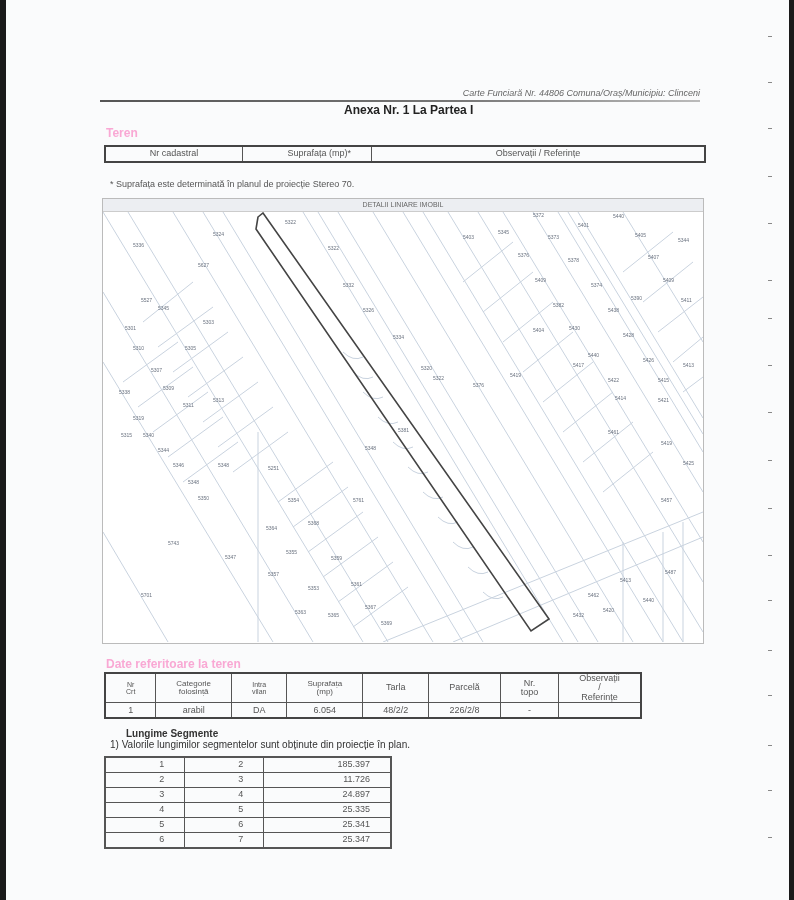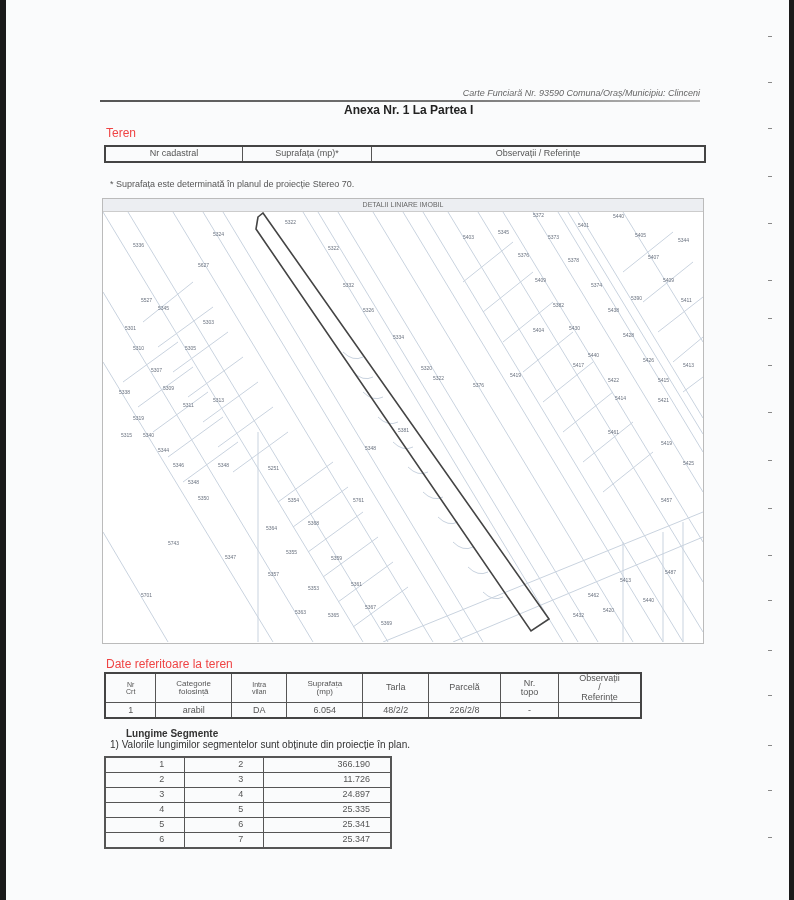--- a/index.html
+++ b/index.html
@@ -20,21 +20,21 @@
     position: absolute; left: 100px; top: 100px; width: 600px; height: 2px;
     background: linear-gradient(to right, #555 0%, #777 60%, #bbb 100%);
   }
   .cf-title {
     position: absolute; right: 94px; top: 88px; font-size: 9px; font-style: italic; color: #666;
   }
   .anexa {
     position: absolute; left: 304px; top: 103px; font-size: 12px; font-weight: bold; color: #222; margin-left: 40px;
   }
   .section-title {
-    position: absolute; font-size: 12px; font-weight: normal; color: #ef4444;
+    position: absolute; font-size: 12px; font-weight: bold; color: #f9a8d4;
   }
   table { border-collapse: collapse; position: absolute; }
   td, th { border: 1px solid #555; font-weight: normal; padding: 0 20px; color: #555; font-size: 9px; line-height: 1.05; }
   .teren-table { left: 104px; top: 145px; width: 602px; border: 2px solid #444; }
   .teren-table td { height: 14px; text-align: center; }
   .note { position: absolute; left: 110px; top: 179px; font-size: 9px; color: #555; }
   .map-wrap {
     position: absolute; left: 102px; top: 198px; width: 600px; height: 444px;
     border: 1px solid #bbb; background: #fff;
   }
@@ -69,30 +69,30 @@
   <div class="edge-tick" style="top:508px"></div>
   <div class="edge-tick" style="top:555px"></div>
   <div class="edge-tick" style="top:600px"></div>
   <div class="edge-tick" style="top:650px"></div>
   <div class="edge-tick" style="top:695px"></div>
   <div class="edge-tick" style="top:745px"></div>
   <div class="edge-tick" style="top:790px"></div>
   <div class="edge-tick" style="top:837px"></div>
 </div>
 
-<div class="cf-title">Carte Funciară Nr. 93590 Comuna/Oraș/Municipiu: Clinceni</div>
+<div class="cf-title">Carte Funciară Nr. 44806 Comuna/Oraș/Municipiu: Clinceni</div>
 <div class="header-line"></div>
 <div class="anexa">Anexa Nr. 1 La Partea I</div>
 
 <div class="section-title" style="left:106px; top:126px;">Teren</div>
 <table class="teren-table">
   <tbody>
       <tr>
     <td style="width:96px">Nr cadastral</td>
-    <td style="width:88px; text-align:center">Suprafața (mp)*</td>
+    <td style="width:88px; text-align:right">Suprafața (mp)*</td>
     <td>Observații / Referințe</td>
   </tr>
 </tbody>
   </table>
 <div class="note">* Suprafața este determinată în planul de proiecție Stereo 70.</div>
 
 <div class="map-wrap">
   <div class="map-header">DETALII LINIARE IMOBIL</div>
   <svg class="map-svg" id="map-svg" width="600" height="430" viewBox="0 0 600 430">
     <g stroke="#c9d3df" stroke-width="1" fill="none">
@@ -278,21 +278,21 @@
 </tbody>
   </table>
 
 <div class="seg-label">Lungime Segmente</div>
 <div class="seg-note">1) Valorile lungimilor segmentelor sunt obținute din proiecție în plan.</div>
 <table class="seg-table">
   <tbody>
   <tr>
     <td>1</td>
     <td>2</td>
-    <td>366.190</td>
+    <td>185.397</td>
   </tr>
   <tr>
     <td>2</td>
     <td>3</td>
     <td>11.726</td>
   </tr>
   <tr>
     <td>3</td>
     <td>4</td>
     <td>24.897</td>

